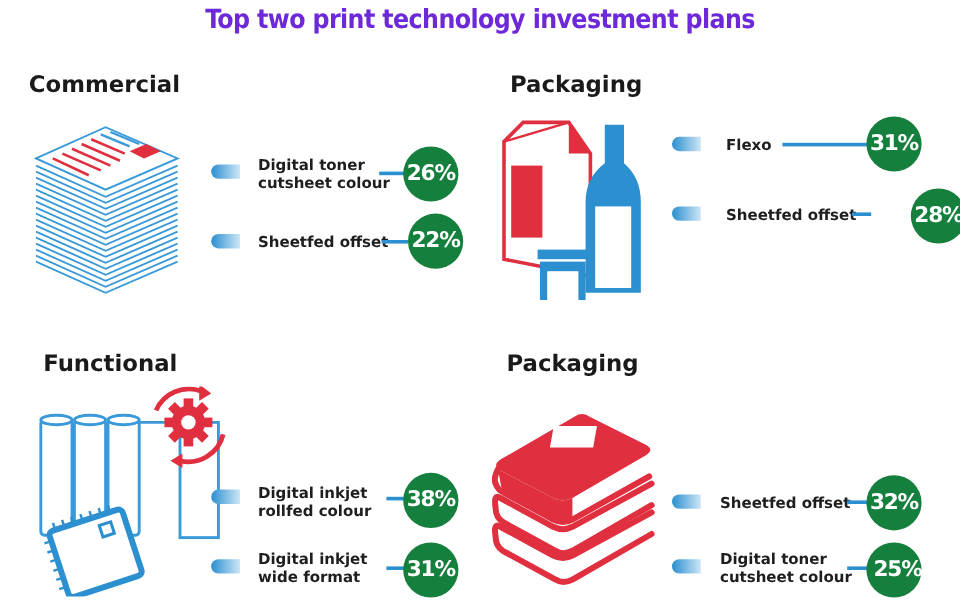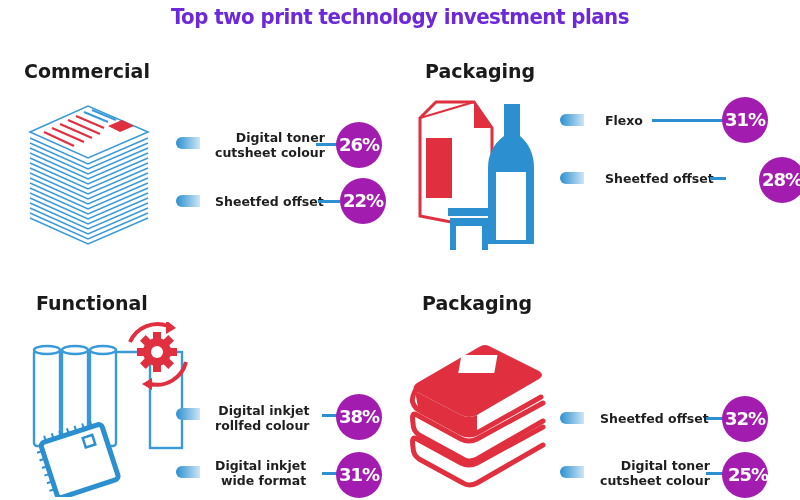--- a/index.html
+++ b/index.html
@@ -1,23 +1,23 @@
 <!DOCTYPE html>
 <html><head>
 <meta charset="utf-8">
 <style>
   html,body{margin:0;padding:0;background:#fff;}
   body{width:800px;height:500px;position:relative;overflow:hidden;font-family:"DejaVu Sans",sans-serif;}
   .title{position:absolute;top:4px;left:0;width:800px;text-align:center;color:#6d28d9;font-weight:bold;font-size:22px;letter-spacing:-0.5px;font-family:"DejaVu Sans Condensed","DejaVu Sans",sans-serif;}
   .sec-title{position:absolute;font-weight:bold;font-size:19px;color:#1a1a1a;}
   .icon{position:absolute;}
   .tab{position:absolute;width:24px;height:12px;background:linear-gradient(90deg,#2b8fd0,#cde6f6);border-radius:6px 0 0 6px;}
-  .lbl{position:absolute;font-weight:bold;font-size:12.5px;line-height:15px;color:#1e1e1e;white-space:pre-line;text-align:right;}
+  .lbl{position:absolute;font-weight:bold;font-size:12.5px;line-height:15px;color:#1e1e1e;white-space:pre-line;}
   .line{position:absolute;height:3px;background:#2b8fd0;}
-  .circle{position:absolute;width:46px;height:46px;border-radius:50%;background:#a21caf;color:#fff;font-weight:bold;font-size:18px;line-height:46px;text-align:center;letter-spacing:-1px;}
+  .circle{position:absolute;width:46px;height:46px;border-radius:50%;background:#15803d;color:#fff;font-weight:bold;font-size:18px;line-height:46px;text-align:center;letter-spacing:-1px;}
 </style>
 </head>
 <body>
 
 <div class="title">Top two print technology investment plans</div>
 
 <div class="sec-title" style="left:24px;top:60px;">Commercial</div>
 <svg class="icon" style="left:26px;top:100px;" width="130" height="150">
   <g fill="none" stroke="#3a9ad9" stroke-width="1.6">
     <polygon points="4,32 62,6 122,32 62,58" fill="#fff"></polygon>

